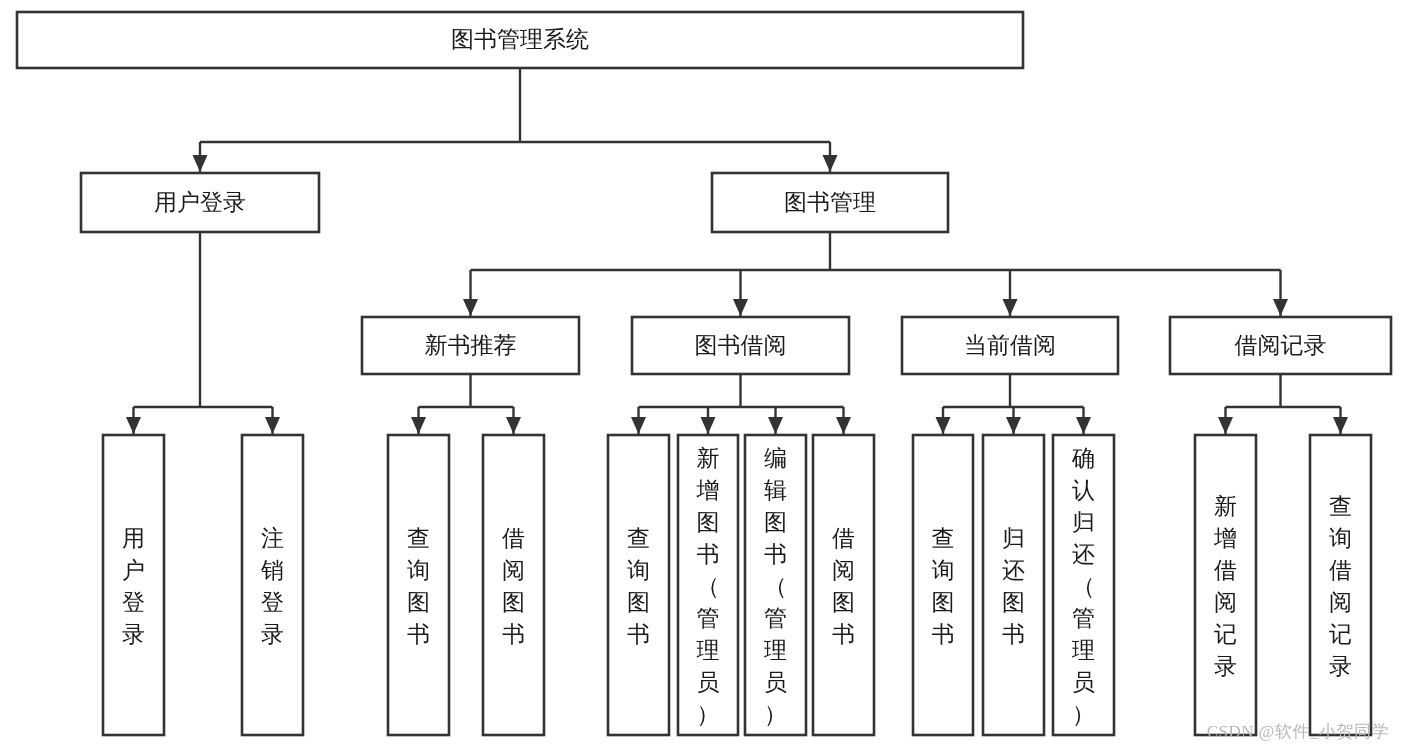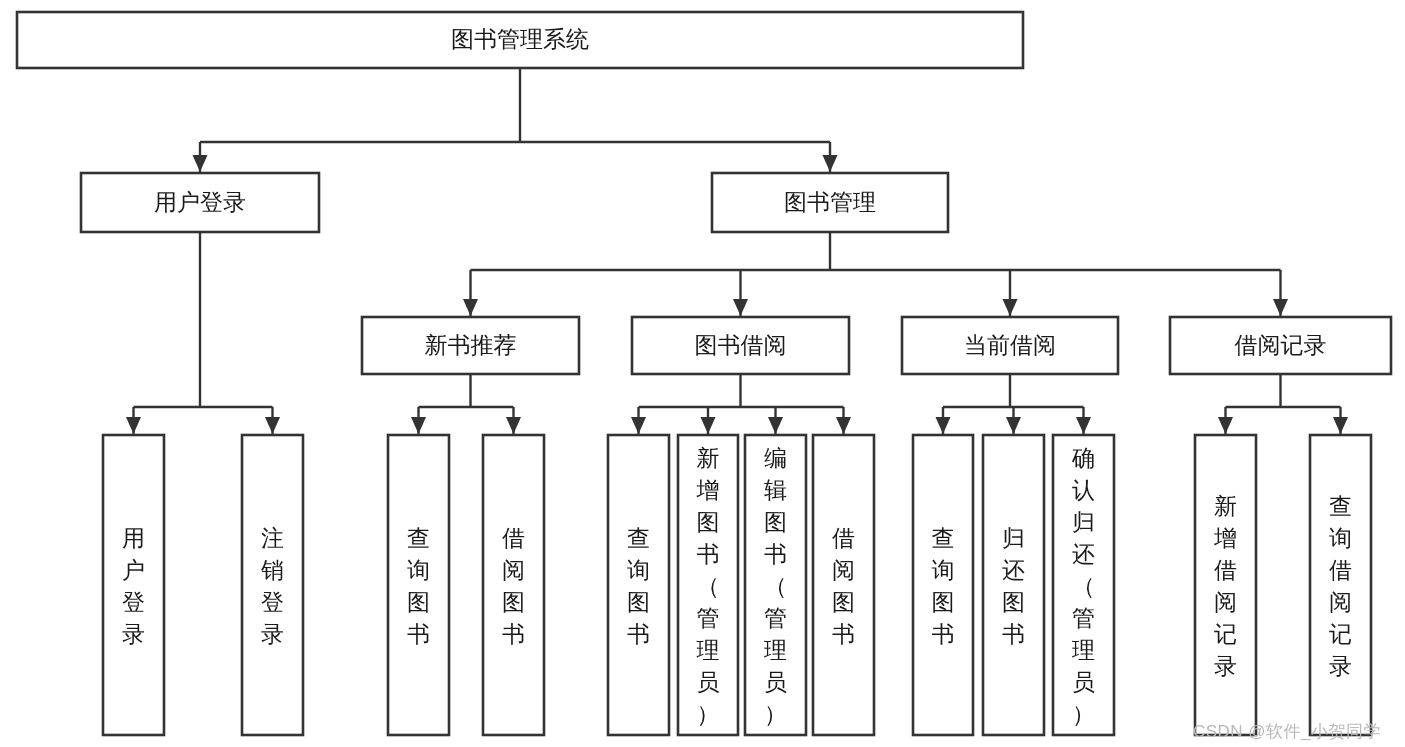--- a/index.html
+++ b/index.html
@@ -50,23 +50,23 @@
     dominant-baseline: middle;
   }
   .node-label-v {
     font-family: "Liberation Sans", "DejaVu Sans", sans-serif;
     font-size: 23px;
     fill: #1a1a1a;
     text-anchor: middle;
   }
   .watermark {
     position: absolute;
-    right: 24px;
+    right: 16px;
     bottom: 4px;
-    font-family: Liberation Sans, sans-serif;
+    font-family: Liberation Serif, serif;
     font-size: 17px;
     color: #b8b8b8;
     white-space: nowrap;
     letter-spacing: 0.5px;
     pointer-events: none;
   }
 </style>
 </head>
 <body>
 

